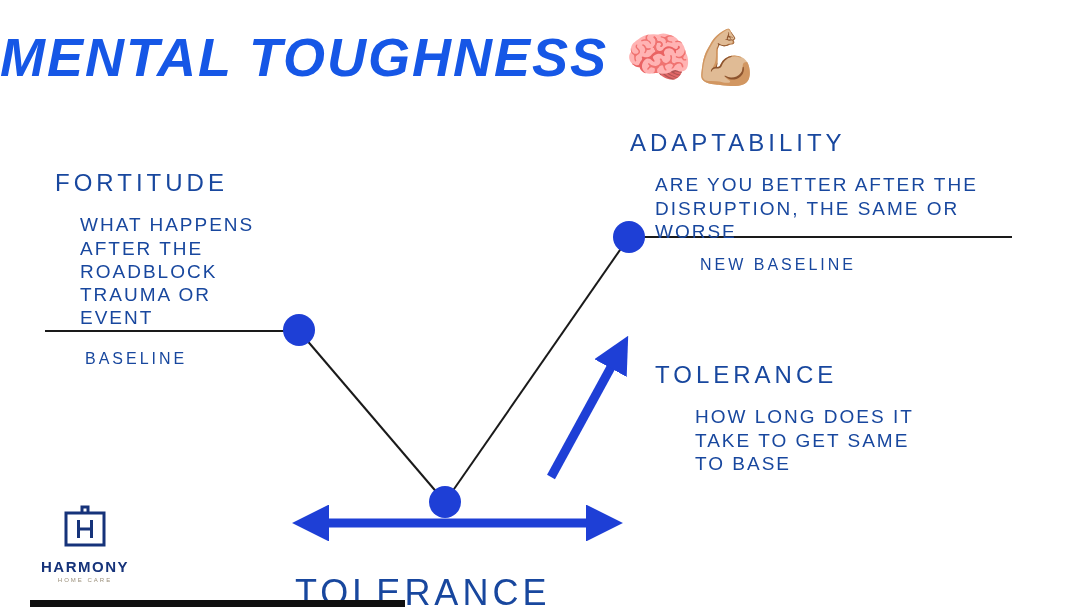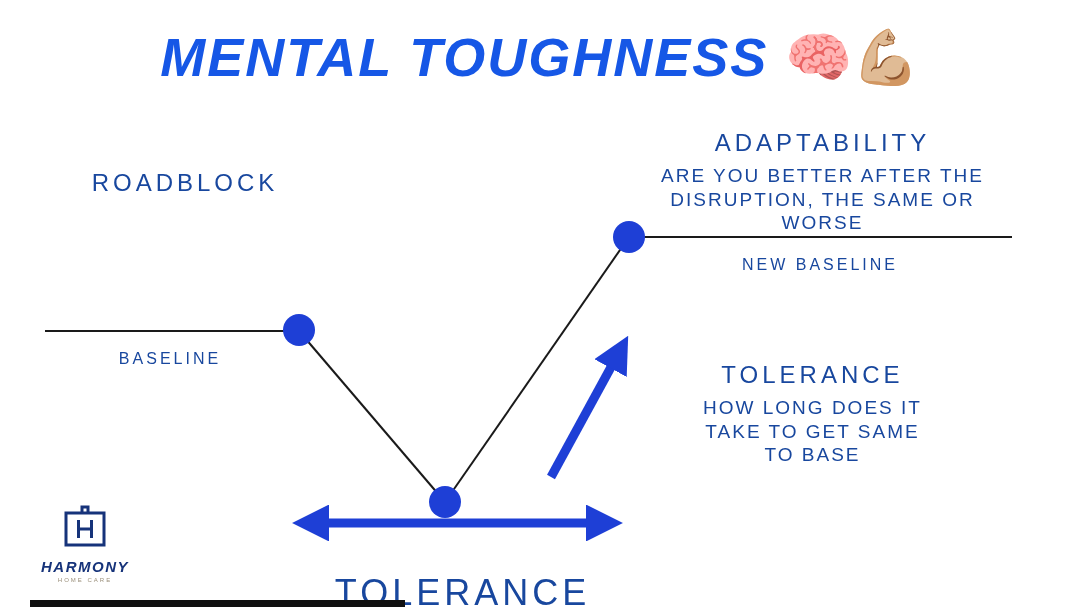--- a/index.html
+++ b/index.html
@@ -16,21 +16,21 @@
     overflow: hidden;
   }
   .layer-svg {
     position: absolute;
     inset: 0;
     z-index: 1;
   }
   .txt {
     position: absolute;
     z-index: 2;
-    text-align: center;
+    text-align: left;
     color: #18479e;
   }
   .page-title {
     top: 26px;
     left: 0;
     width: 100%;
     font-size: 54px;
     font-weight: bold;
     font-style: italic;
     letter-spacing: 2px;
@@ -45,21 +45,21 @@
     font-size: 24px;
     font-weight: 500;
     letter-spacing: 4px;
     line-height: 1.1;
   }
   .desc {
     font-size: 19px;
     font-weight: 500;
     letter-spacing: 2px;
     line-height: 1.22;
-    margin: 8px auto 0 auto;
+    margin: 17px auto 0 auto;
   }
   .small-label {
     font-size: 16px;
     font-weight: 500;
     letter-spacing: 3px;
   }
   .fortitude-block  { top: 170px; left: 55px;  width: 260px; }
   .fortitude-block .desc { width: 210px; }
   .baseline-label   { top: 350px; left: 85px;  width: 170px; }
   .adaptability-block { top: 130px; left: 630px; width: 385px; }
@@ -77,21 +77,20 @@
     top: 503px;
     width: 110px;
     text-align: center;
     color: #16337a;
   }
   .logo .logo-name {
     font-size: 15px;
     font-weight: bold;
     letter-spacing: 1.5px;
     margin-top: 3px;
-    font-style: italic;
   }
   .logo .logo-tagline {
     font-size: 6px;
     letter-spacing: 2px;
     color: #9a8f7a;
     margin-top: 2px;
   }
   .bottom-bar {
     position: absolute;
     z-index: 2;
@@ -132,21 +131,22 @@
       <line x1="305" y1="523" x2="610" y2="523" marker-start="url(#ah)" marker-end="url(#ah)"></line>
     </g>
   </svg>
 
   <div class="txt page-title">
     <span>MENTAL TOUGHNESS</span>
     <span class="emoji">🧠💪🏼</span>
   </div>
 
   <div class="txt fortitude-block">
-    <div class="heading">ROADBLOCK</div>
+    <div class="heading">FORTITUDE</div>
+    <div class="desc">WHAT HAPPENS AFTER THE ROADBLOCK TRAUMA OR EVENT</div>
   </div>
 
   <div class="txt small-label baseline-label">BASELINE</div>
 
   <div class="txt adaptability-block">
     <div class="heading">ADAPTABILITY</div>
     <div class="desc">ARE YOU BETTER AFTER THE DISRUPTION, THE SAME OR WORSE</div>
   </div>
 
   <div class="txt small-label new-baseline-label">NEW BASELINE</div>

